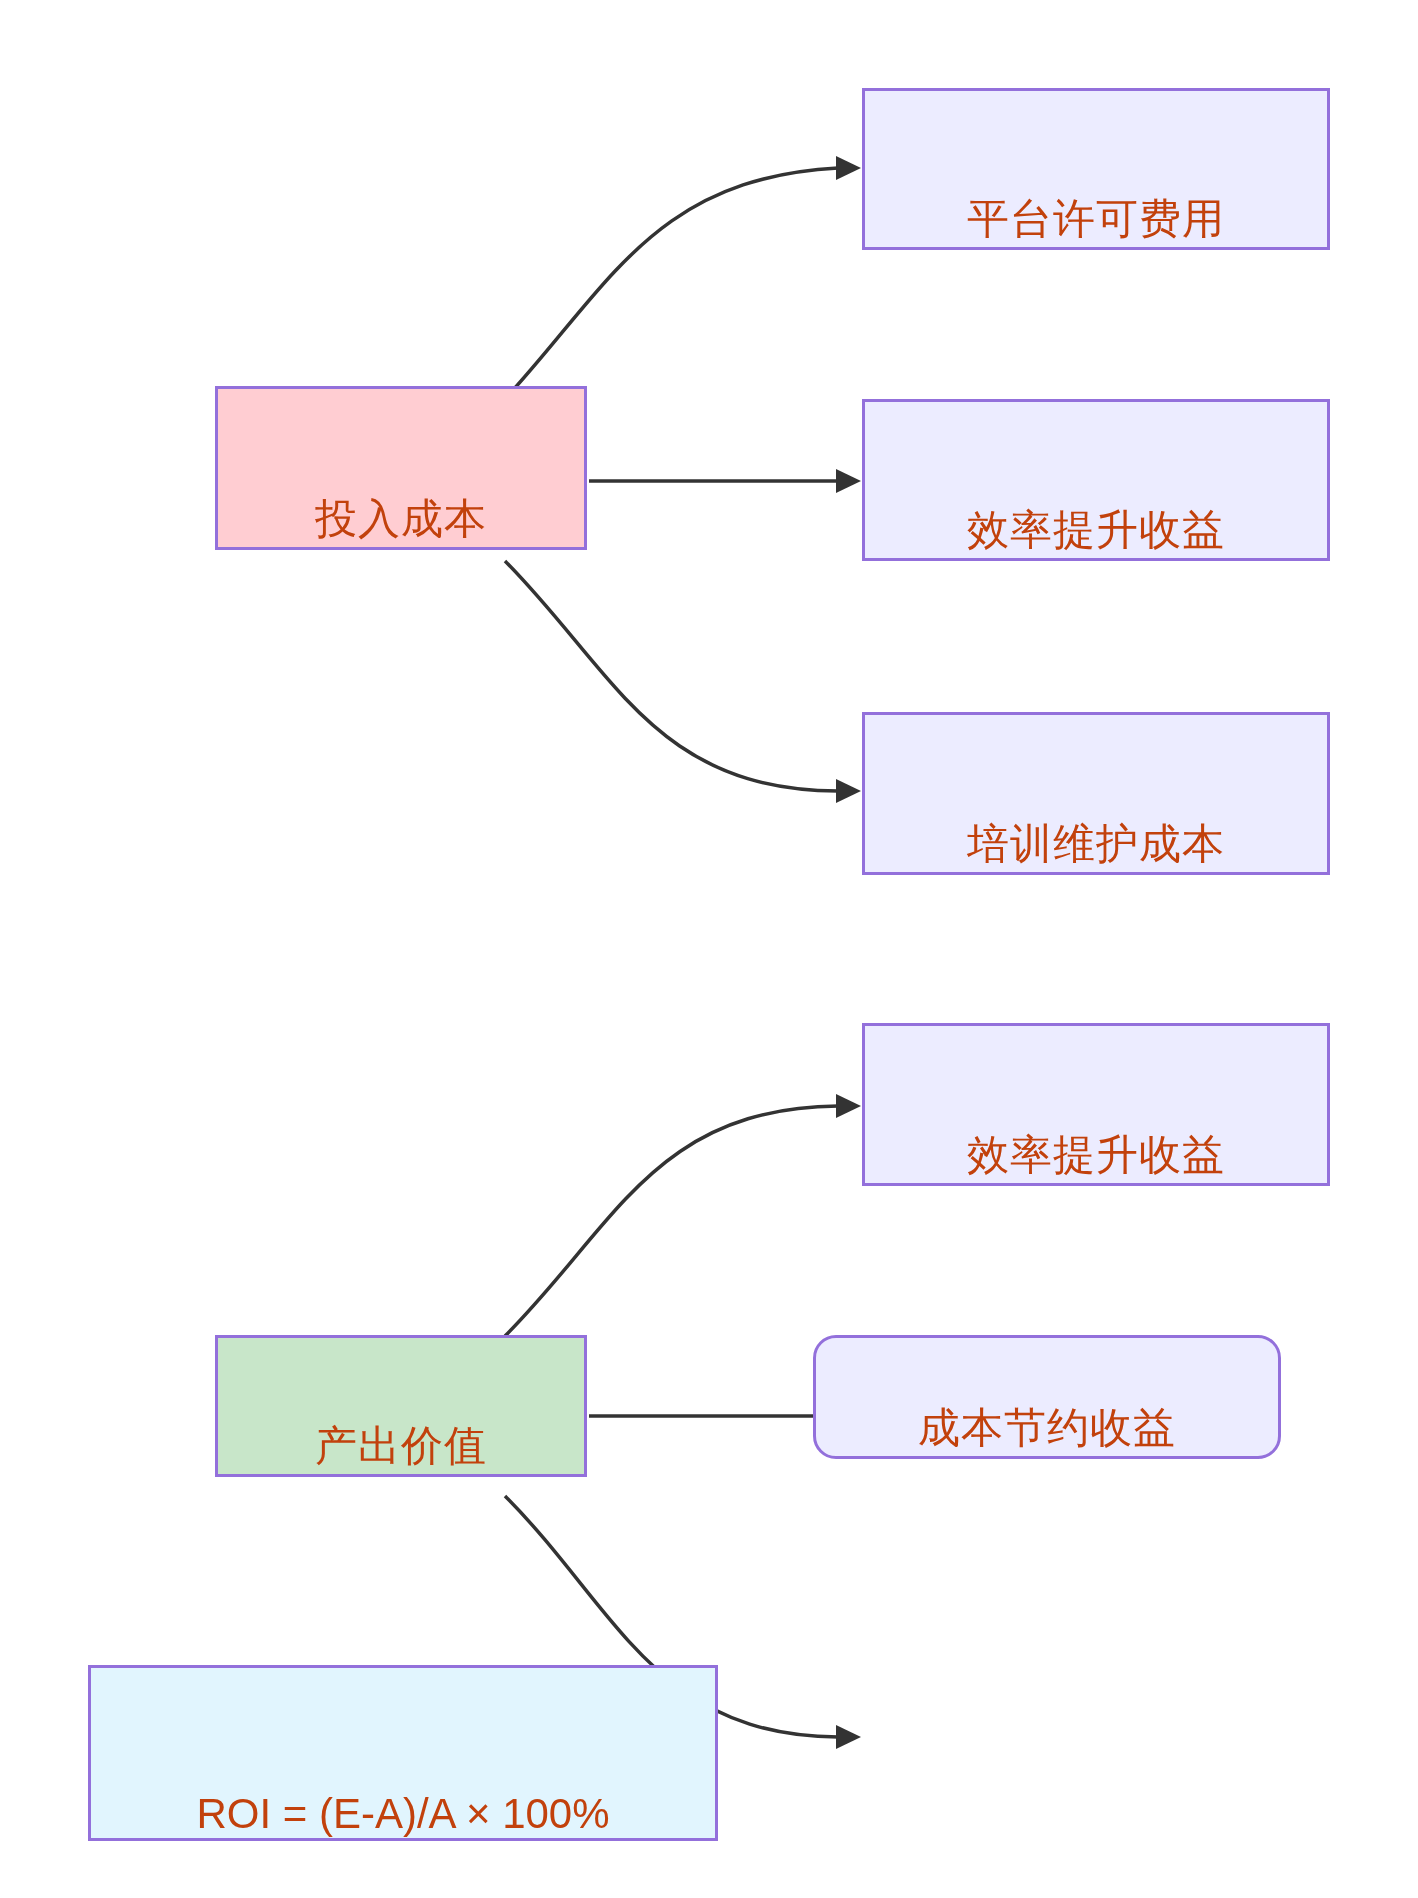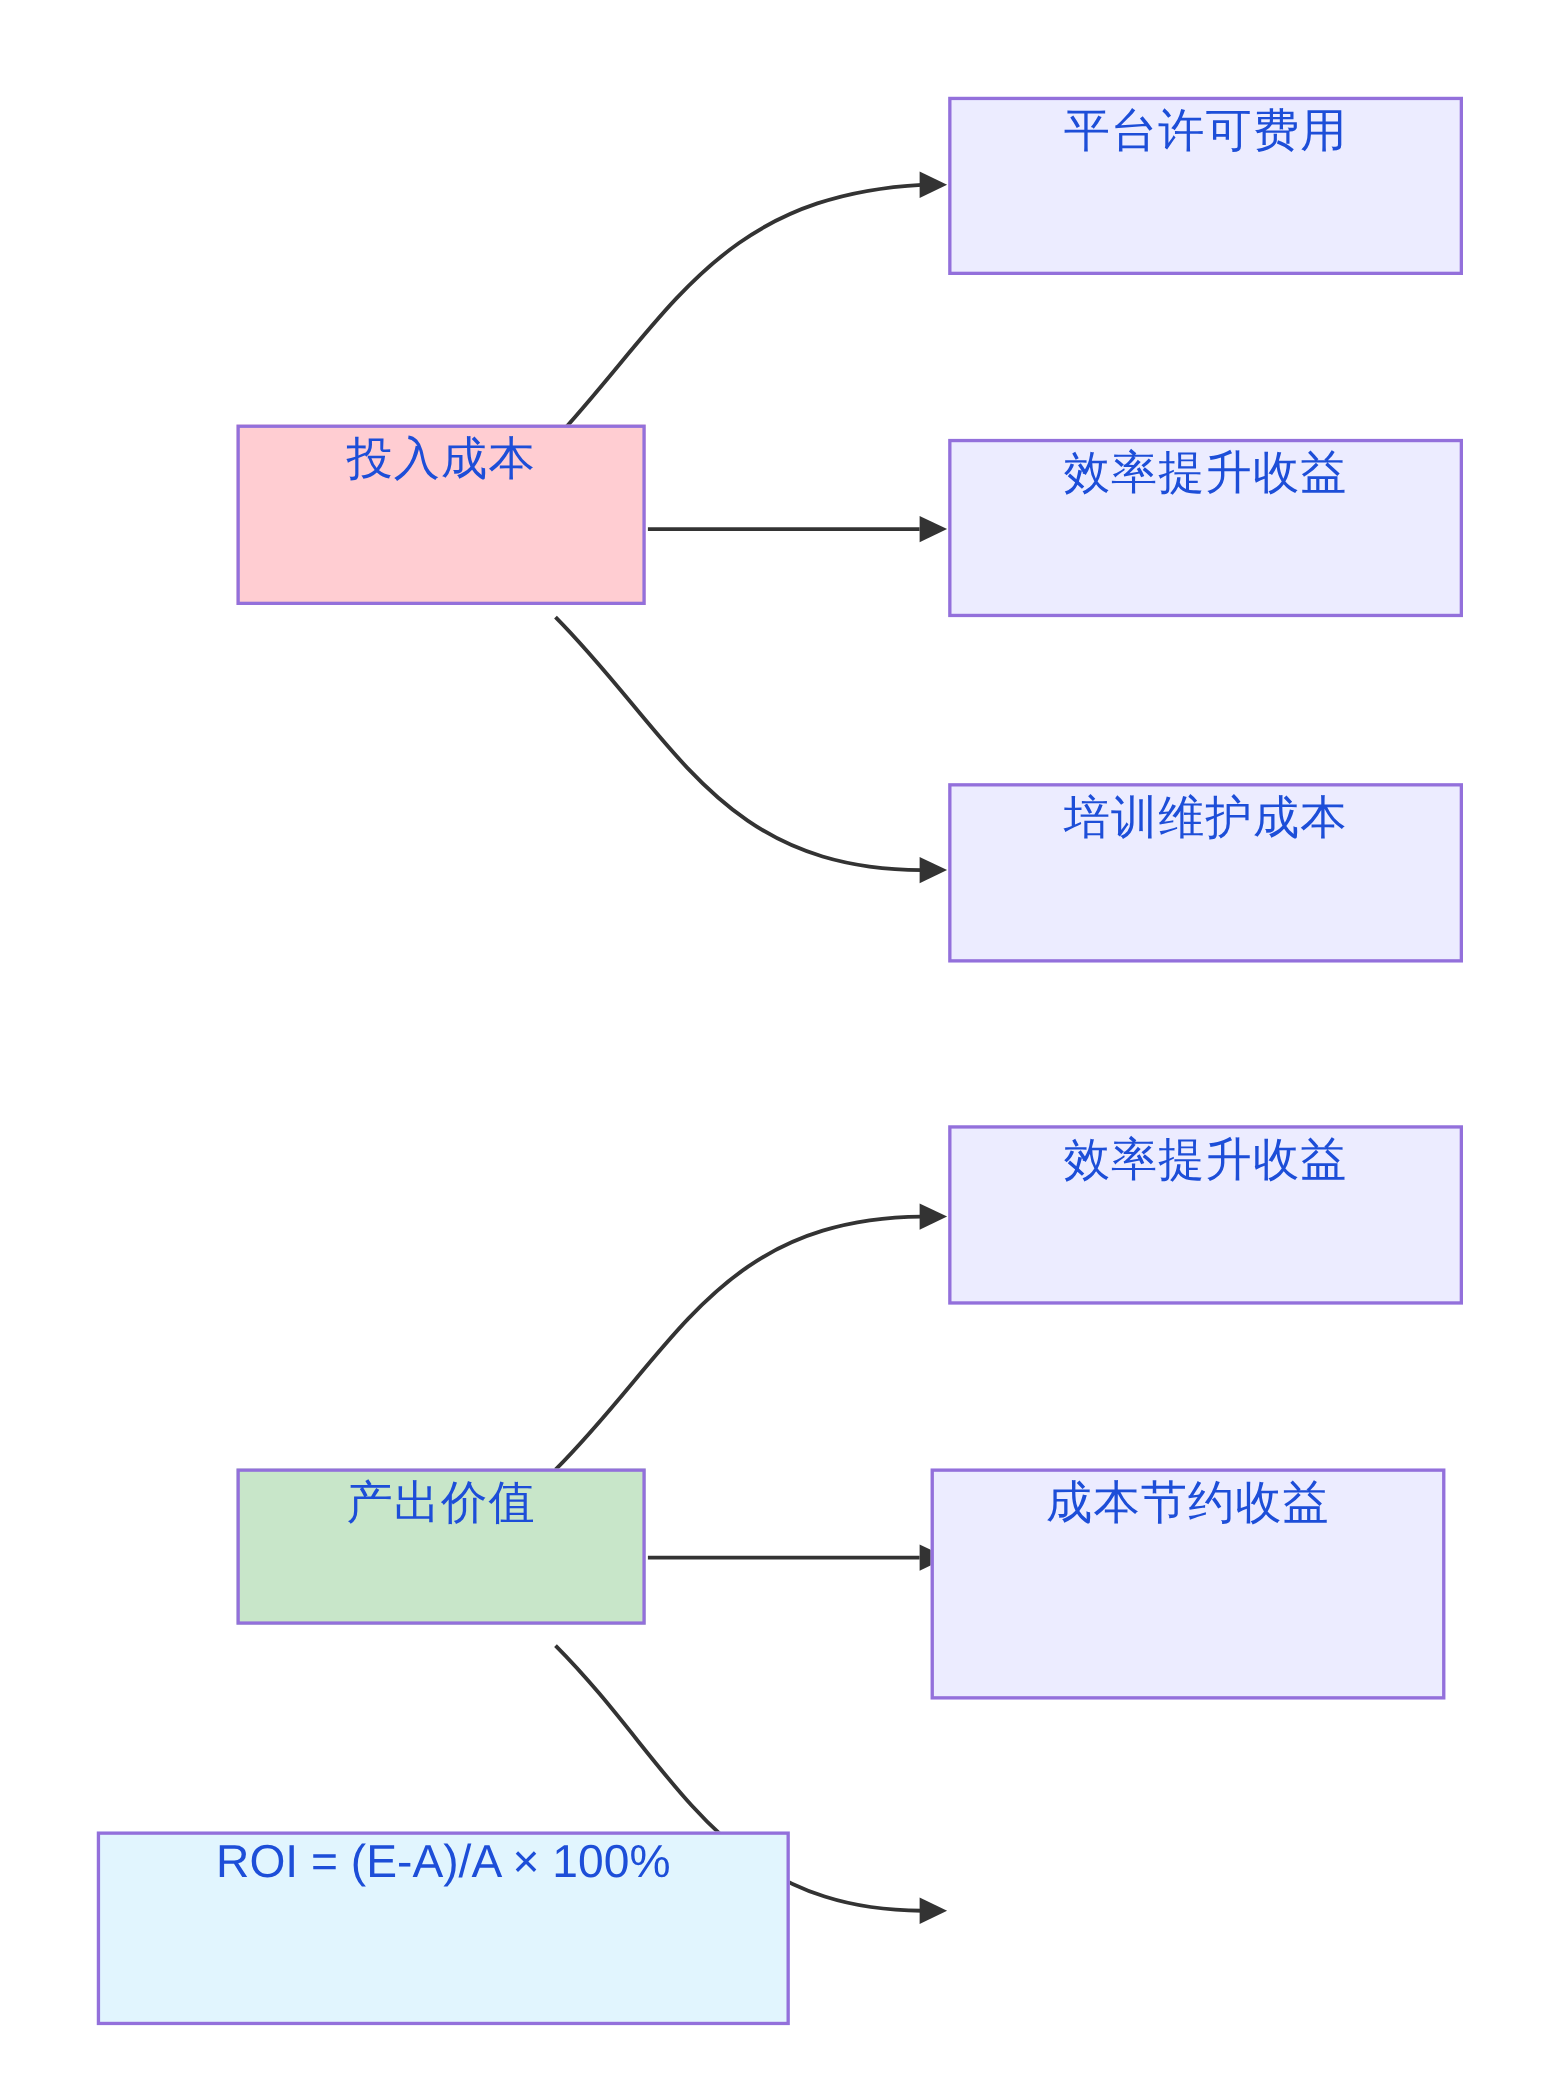--- a/index.html
+++ b/index.html
@@ -29,37 +29,37 @@
   }
   .edge-layer polygon {
     fill: #333333;
     stroke: none;
   }
   .node {
     position: absolute;
     box-sizing: border-box;
     border: 3px solid #9370db;
     display: flex;
-    align-items: flex-start;
+    align-items: flex-end;
     justify-content: center;
     font-size: 42px;
-    color: #1d4ed8;
+    color: #c2410c;
     letter-spacing: 1px;
     text-align: center;
     background: #ececff;
   }
   
   .node-input    { left: 215px; top: 386px;  width: 372px; height: 164px; background: #ffcdd2; }
   .node-output   { left: 215px; top: 1335px; width: 372px; height: 142px; background: #c8e6c9; }
   
   .node-platform   { left: 862px; top: 88px;   width: 468px; height: 162px; }
   .node-deploy     { left: 862px; top: 399px;  width: 468px; height: 162px; }
   .node-training   { left: 862px; top: 712px;  width: 468px; height: 163px; }
   .node-efficiency { left: 862px; top: 1023px; width: 468px; height: 163px; }
-  .node-costsave   { left: 846px; top: 1335px; width: 468px; height: 210px; }
+  .node-costsave   { left: 813px; top: 1335px; width: 468px; height: 124px; border-radius: 23px; }
   .node-innovation { left: 862px; top: 1658px; width: 468px; height: 164px; }
   
   .node-roi { left: 88px; top: 1652px; width: 630px; height: 176px; background: #e1f5fe; letter-spacing: 0; margin-top: 13px; }
 </style>
 </head>
 <body>
 
 <div class="canvas">
 
   <svg class="edge-layer" viewBox="0 0 1418 1898" xmlns="http://www.w3.org/2000/svg">

